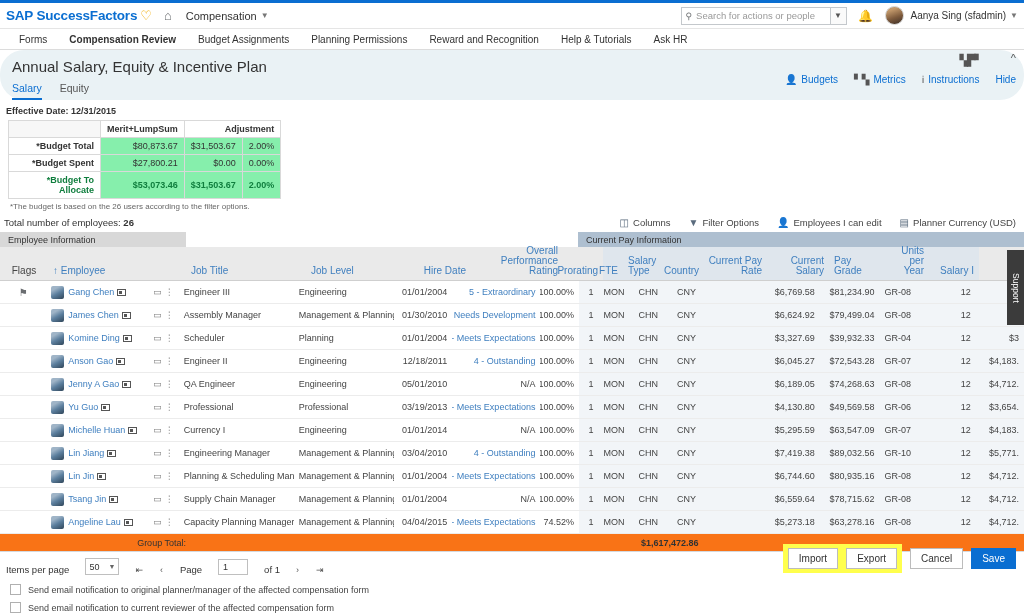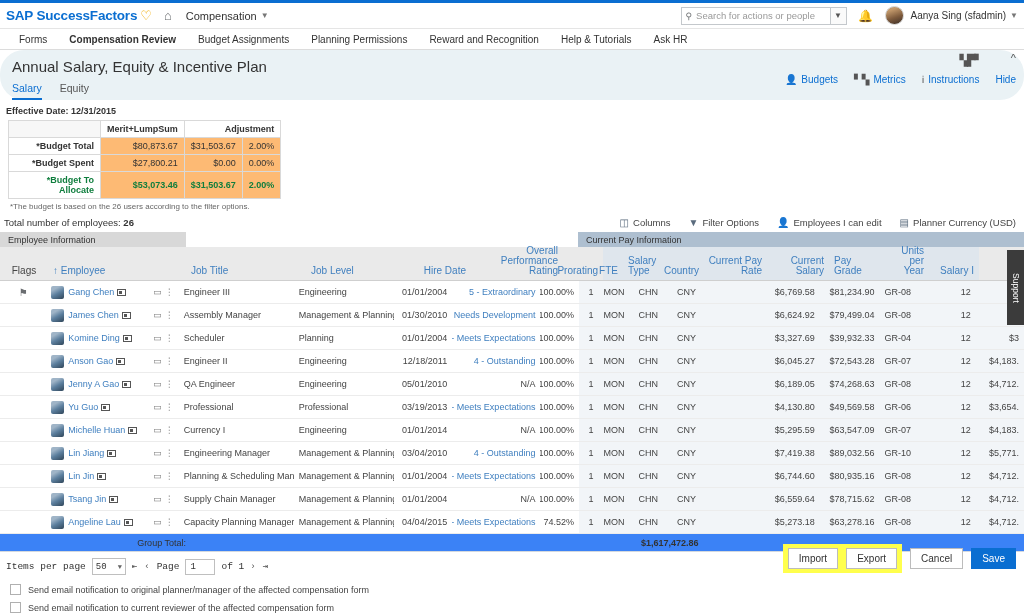--- a/index.html
+++ b/index.html
@@ -68,21 +68,21 @@
 
   
   .budget-wrap { padding:4px 0 0 4px; }
   .effdate { font-size:9px; font-weight:bold; color:#333; padding:2px 0 4px 2px; }
   table.budget { border-collapse:collapse; margin-left:4px; }
   table.budget td, table.budget th {
     border:1px solid #d9d9d9; font-size:9px; padding:3px 6px; height:16px;
   }
   table.budget th { background:#fff; font-weight:bold; text-align:right; color:#333; }
   table.budget td.lbl { text-align:right; font-weight:bold; background:#fff; width:92px; }
-  table.budget td.num { text-align:right; background:#fdba74; }
+  table.budget td.num { text-align:right; background:#86efac; }
   table.budget tr.green td { color:#107e3e; font-weight:bold; }
   .budget-note { font-size:8px; color:#666; padding:3px 0 0 6px; }
 
   
   .countrow { display:flex; align-items:center; padding:6px 8px 4px 4px; }
   .count { font-size:9.5px; color:#333; }
   .count b { font-weight:bold; }
   .tspacer { flex:1; }
   .tools { display:flex; align-items:center; gap:18px; }
   .tool { font-size:9.5px; color:#444; display:flex; align-items:center; gap:4px; }
@@ -134,34 +134,34 @@
     display:inline-block; margin-left:3px; width:9px; height:7px;
     border:1px solid #555; position:relative; flex:none;
   }
   .badge::after {
     content:""; position:absolute; left:1px; top:1px; width:3px; height:3px; background:#555;
   }
   .bubble { color:#7a7a7a; font-size:9px; }
   .kebab { color:#7a7a7a; font-size:9px; letter-spacing:0; }
   .flagico { color:#6a6d70; font-size:10px; }
 
-  .total-row { display:flex; height:18px; background:#3b82f6; align-items:center; border-bottom:1px solid #d4d9de; }
+  .total-row { display:flex; height:18px; background:#f97316; align-items:center; border-bottom:1px solid #d4d9de; }
   .total-lbl { font-size:9px; color:#333; text-align:right; }
   .total-val { font-size:9px; color:#333; font-weight:bold; }
 
   
   .support {
     position:absolute; right:0; top:18px; width:17px; height:75px; background:#3b3b3b;
     color:#fff; font-size:8.5px; display:flex; align-items:center; justify-content:center;
   }
   .support span { transform:rotate(90deg); white-space:nowrap; }
 
   
   .footer { padding:6px 8px 0 6px; }
-  .pager { display:flex; align-items:center; gap:6px; font-size:9.5px; color:#333;font-family:Liberation Mono, monospace; }
+  .pager { display:flex; align-items:flex-end; gap:16px; font-size:9.5px; color:#333; }
   .sel {
     border:1px solid #bfbfbf; height:17px; width:34px; font-size:9px;
     display:flex; align-items:center; justify-content:space-between; padding:0 3px; background:#fff;
   }
   .pginput { border:1px solid #bfbfbf; height:16px; width:30px; background:#fff; }
   .pgnav { color:#555; font-size:9px; letter-spacing:1px; }
 
   .checks { padding:9px 0 0 4px; }
   .chkrow { display:flex; align-items:center; gap:7px; margin-bottom:7px; }
   .chk { width:11px; height:11px; border:1px solid #b0b0b0; background:#fff; flex:none; }

